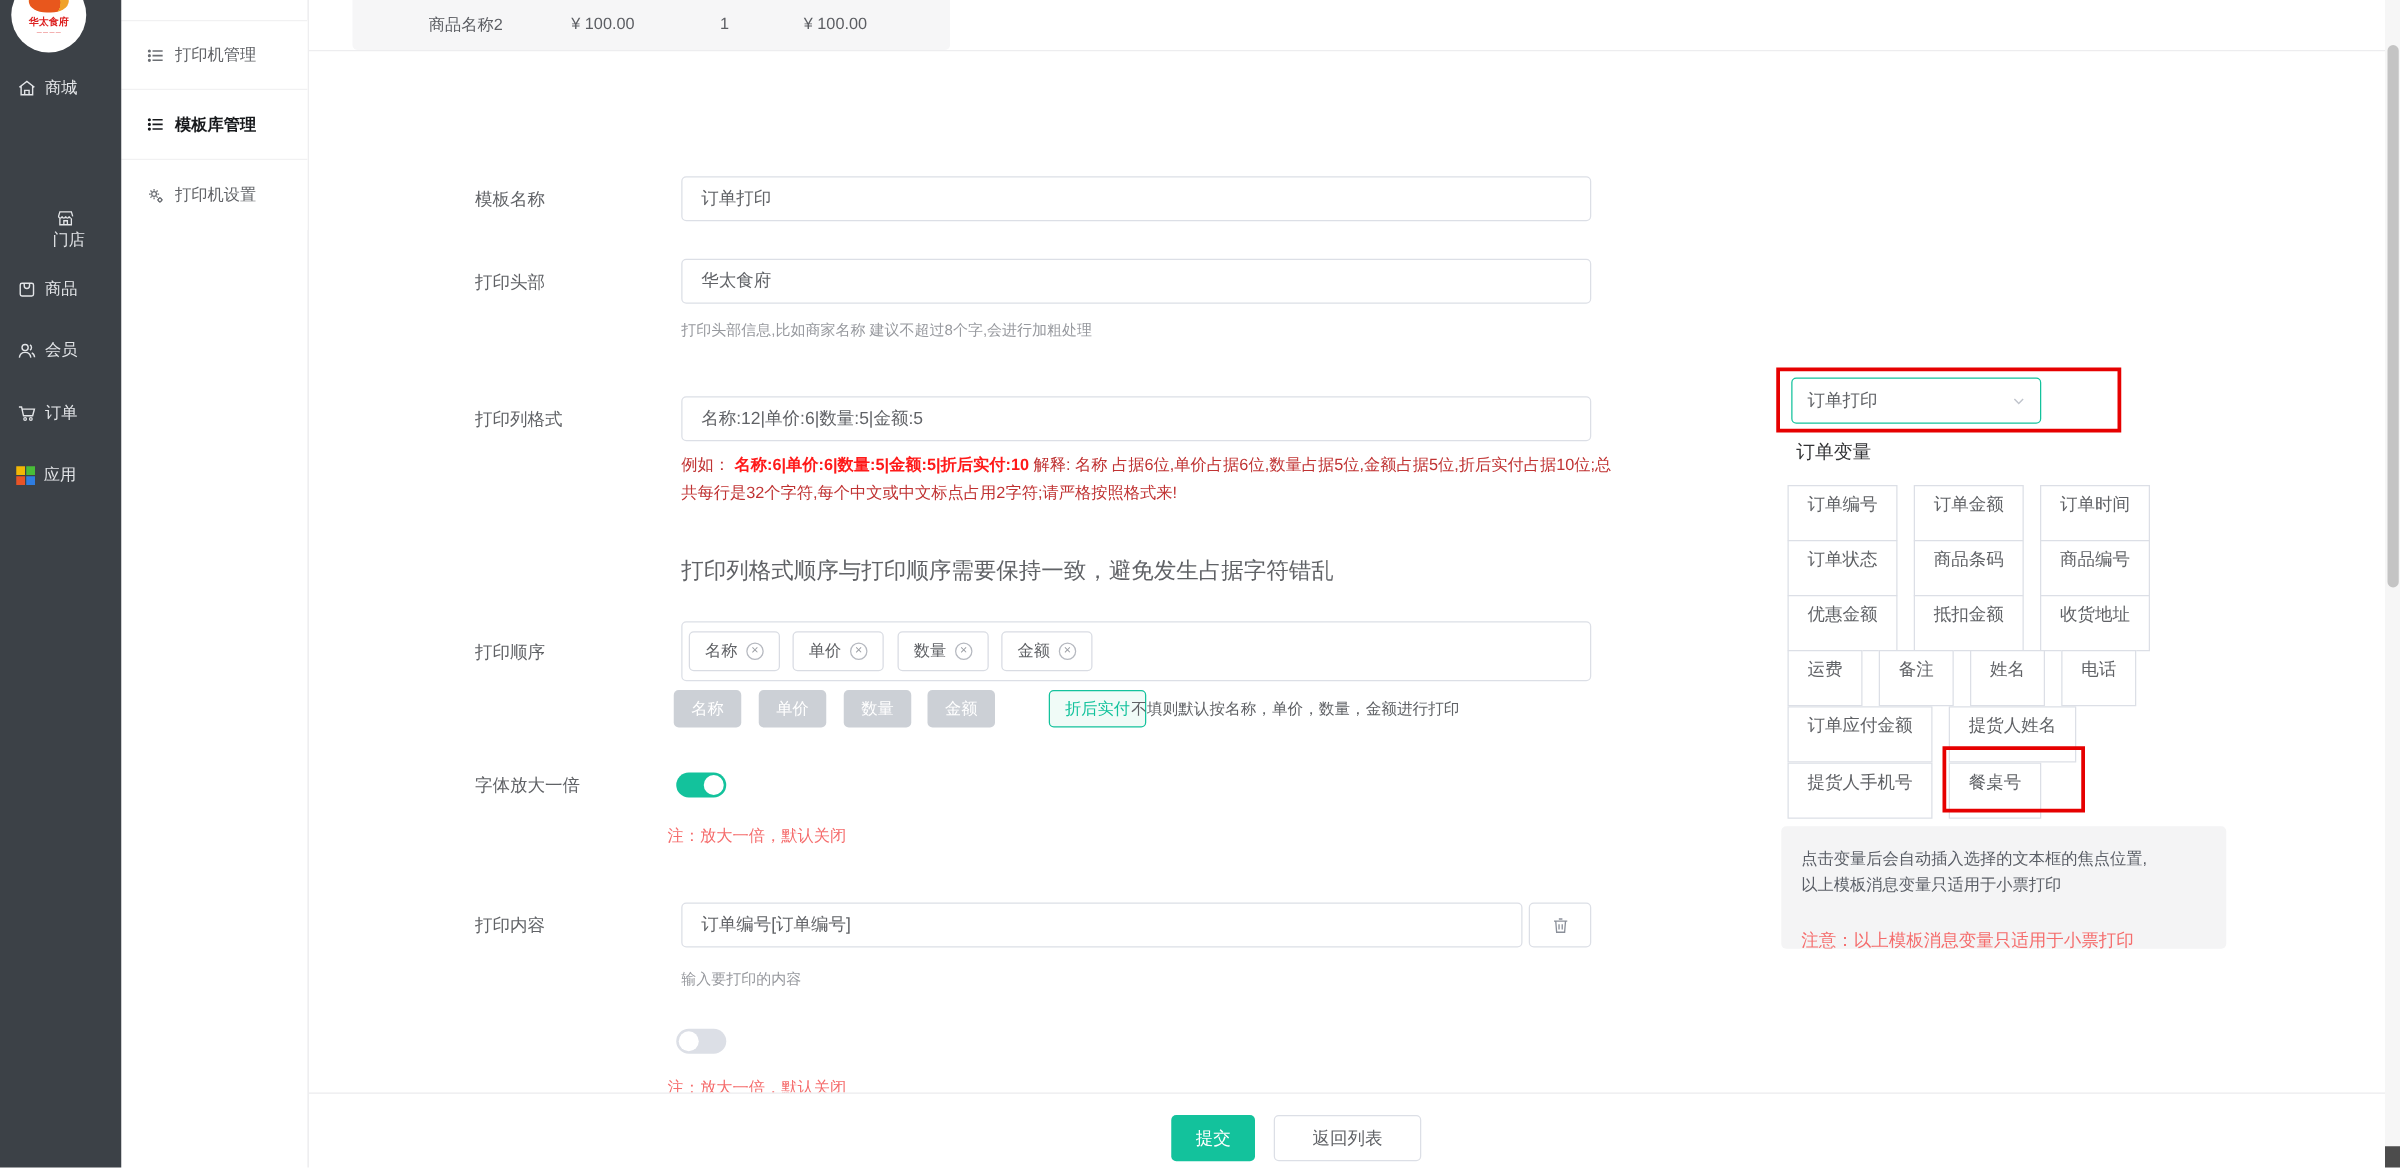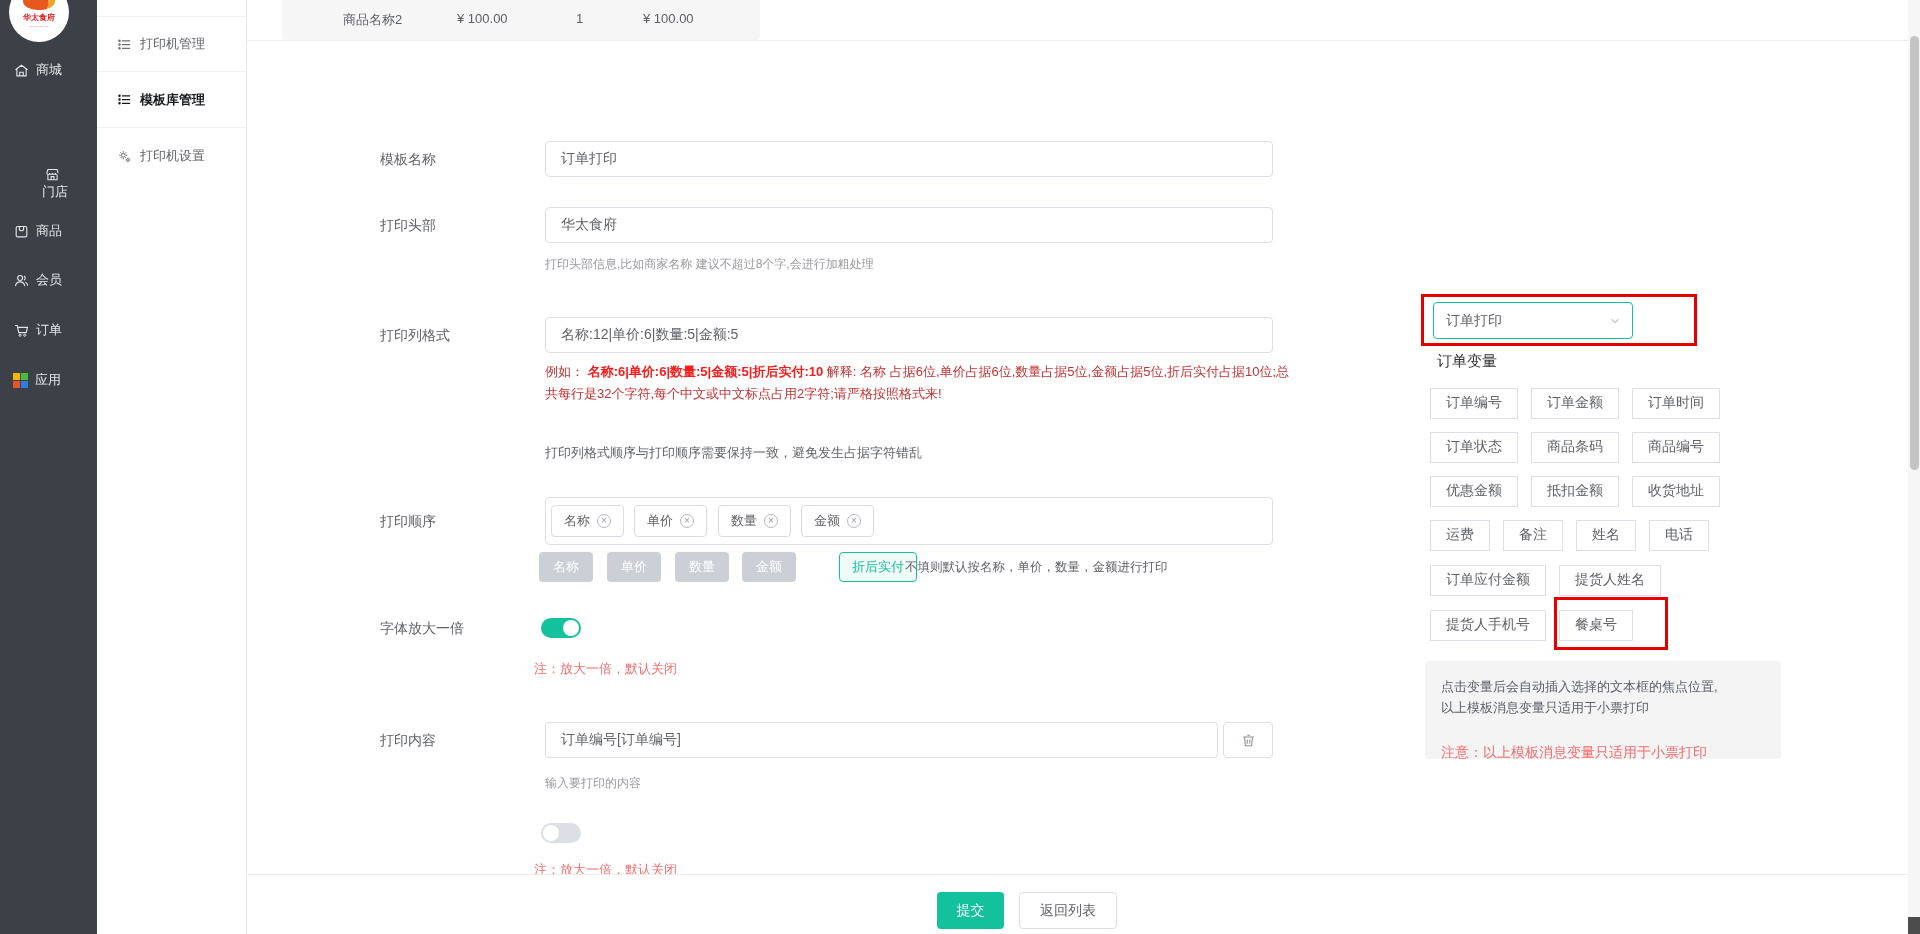--- a/index.html
+++ b/index.html
@@ -33,21 +33,21 @@
   .content { position:absolute; left:247px; top:0; width:1661px; height:934px; background:#fff; }
   .toprow { position:absolute; left:35px; top:0; width:478px; height:40px; background:#f6f6f7;
     border-radius:0 0 4px 4px; font-size:13px; color:#5c5e63; }
   .toprow span { position:absolute; top:11px; }
   .topline { position:absolute; left:0; top:40px; width:1661px; height:1px; background:#ededef; }
 
   .flabel { position:absolute; width:150px; text-align:left; font-size:14px; color:#606266; line-height:36px; }
   .finput { position:absolute; height:36px; background:#fff; border:1px solid #dcdfe6; border-radius:4px;
     font-size:14px; color:#606266; padding:0 15px; display:flex; align-items:center; }
   .help { position:absolute; font-size:12px; color:#97999e; }
-  .help2 { position:absolute; font-size:13px; color:#606266; }
+  .help2 { position:absolute; font-size:18px; color:#606266; }
   .rednote { position:absolute; font-size:13px; color:#f56c6c; }
   .example { position:absolute; font-size:13px; line-height:22px; color:#c03333; }
   .example b { color:#ff1a1a; font-weight:bold; }
 
   .orderbox { position:absolute; border:1px solid #dcdfe6; border-radius:4px; background:#fff; }
   .chip { position:absolute; height:32px; border:1px solid #d9dce3; border-radius:4px; background:#fff;
     display:flex; align-items:center; justify-content:center; gap:7px; font-size:13px; color:#606266; cursor:default; }
   .chip .x { width:14px; height:14px; border:1px solid #b6b9c0; border-radius:50%; font-size:10px; line-height:12px;
     text-align:center; color:#9a9da3; cursor:pointer; }
   .gbtn { position:absolute; height:30px; width:54px; background:#ccd0d6; color:#fff; border-radius:4px;
@@ -60,31 +60,31 @@
   .toggle.on { background:#13c29c; } .toggle.on .knob { right:2px; }
   .toggle.off { background:#dcdfe6; } .toggle.off .knob { left:2px; }
 
   .trashbtn { position:absolute; width:50px; height:36px; border:1px solid #dcdfe6; border-radius:4px;
     background:#fff; display:flex; align-items:center; justify-content:center; cursor:pointer; }
 
   .footer { position:absolute; left:0; top:874px; width:1661px; height:60px; background:#fff;
     border-top:1px solid #ececee; z-index:3; }
   .btn-submit { position:absolute; left:690px; top:17px; width:67px; height:37px; background:#13c29c;
     color:#fff; border:none; border-radius:4px; font-size:14px; cursor:pointer; }
-  .btn-back { position:absolute; left:772px; top:17px; width:98px; height:37px; background:#fff;
+  .btn-back { position:absolute; left:772px; top:17px; width:118px; height:37px; background:#fff;
     color:#606266; border:1px solid #dcdfe6; border-radius:4px; font-size:14px; cursor:pointer; }
 
   
   .select { position:absolute; left:1433px; top:302px; width:200px; height:37px; border:1px solid #13c29c;
     border-radius:4px; background:#fff; display:flex; align-items:center; padding:0 12px; font-size:14px;
     color:#606266; cursor:pointer; }
   .select svg { position:absolute; right:10px; width:14px; height:14px; }
   .rp-heading { position:absolute; left:1437px; top:352px; font-size:15px; color:#303133; }
-  .vbtn { position:absolute; height:31px; background:#fff; border:1px solid #dcdfe6; border-radius:0;
-    font-size:14px; color:#606266; line-height:29px; padding:0 15px; cursor:pointer; white-space:nowrap;font-family:Liberation Mono, monospace; }
+  .vbtn { position:absolute; height:45px; background:#fff; border:1px solid #dcdfe6; border-radius:0;
+    font-size:14px; color:#606266; line-height:29px; padding:0 15px; cursor:pointer; white-space:nowrap; }
   .vrow { position:absolute; left:1430px; display:flex; gap:13px; }
   .vrow .vbtn { position:relative; }
   .annot { position:absolute; border:3px solid #e60000; pointer-events:none; z-index:6; }
   .tipbox { position:absolute; left:1425px; top:661px; width:356px; height:98px; background:#f4f4f5;
     border-radius:4px; padding:15px 16px; }
   .tipbox .tline { font-size:13px; color:#5a5e66; line-height:21px; }
   .tipbox .twarn { font-size:14px; color:#f56c6c; margin-top:26px; }
 
   
   .sb-track { position:absolute; right:0; top:0; width:12px; height:934px; background:#f6f6f6; z-index:7; }

